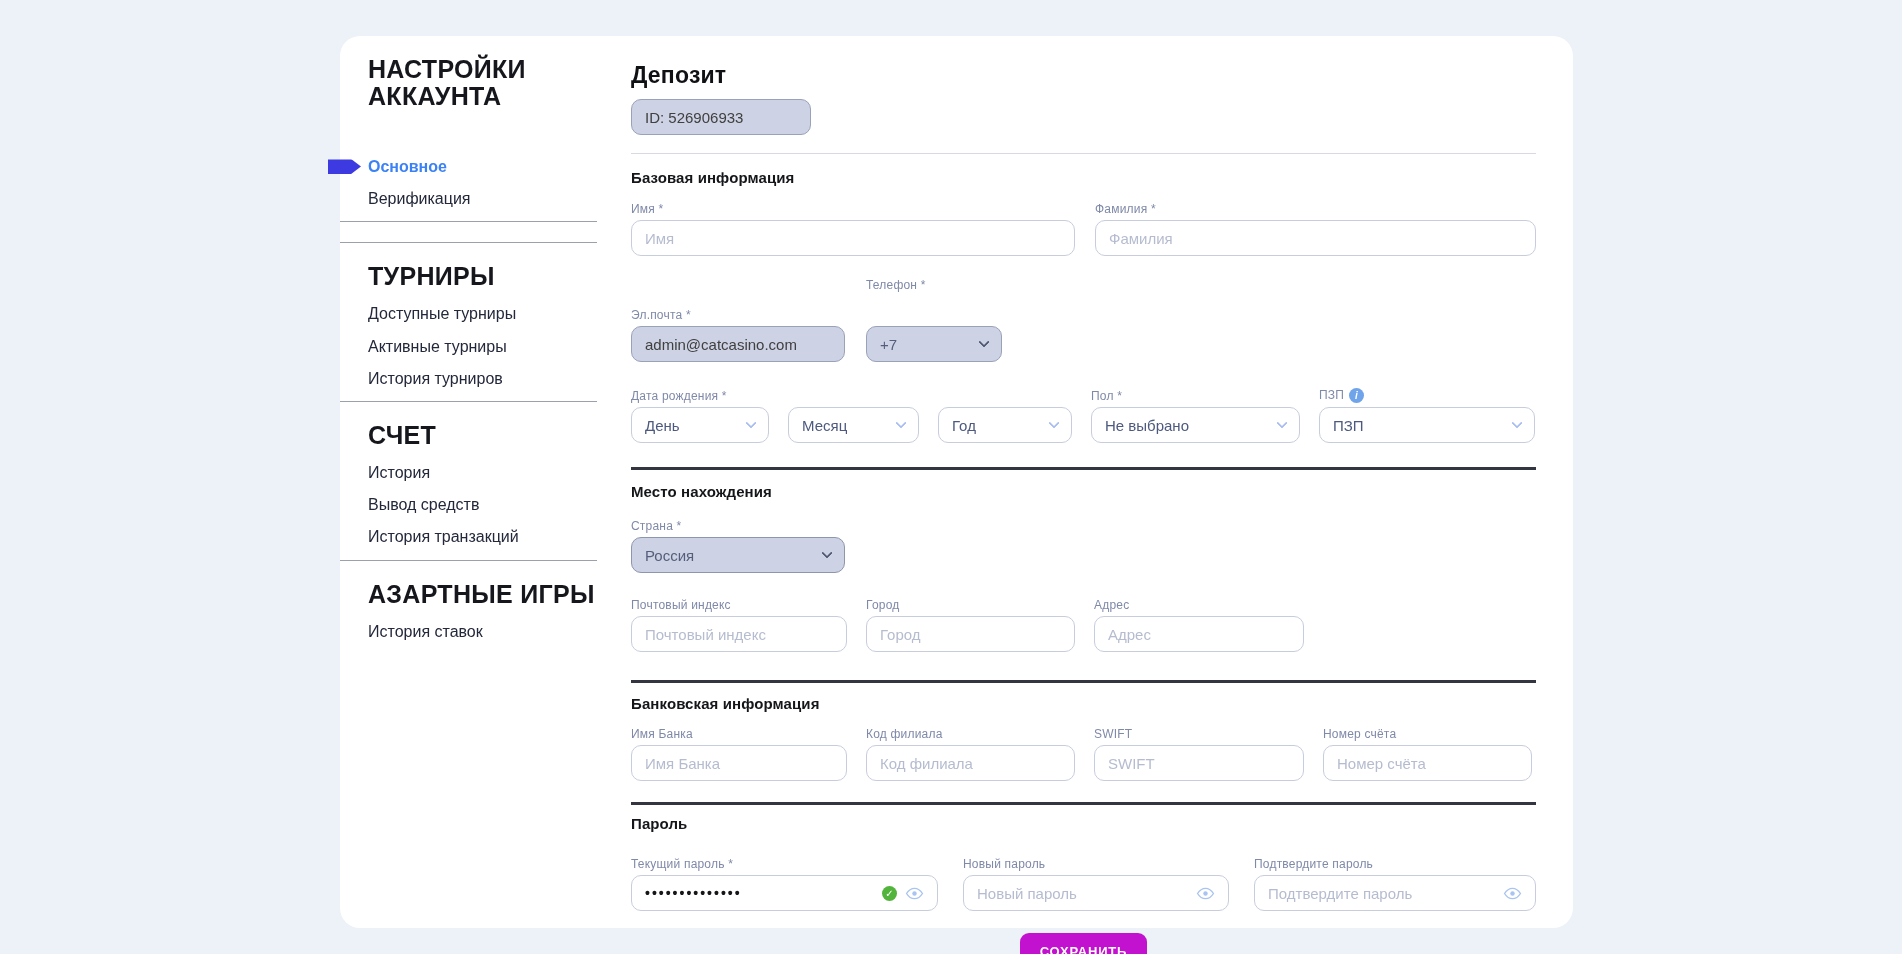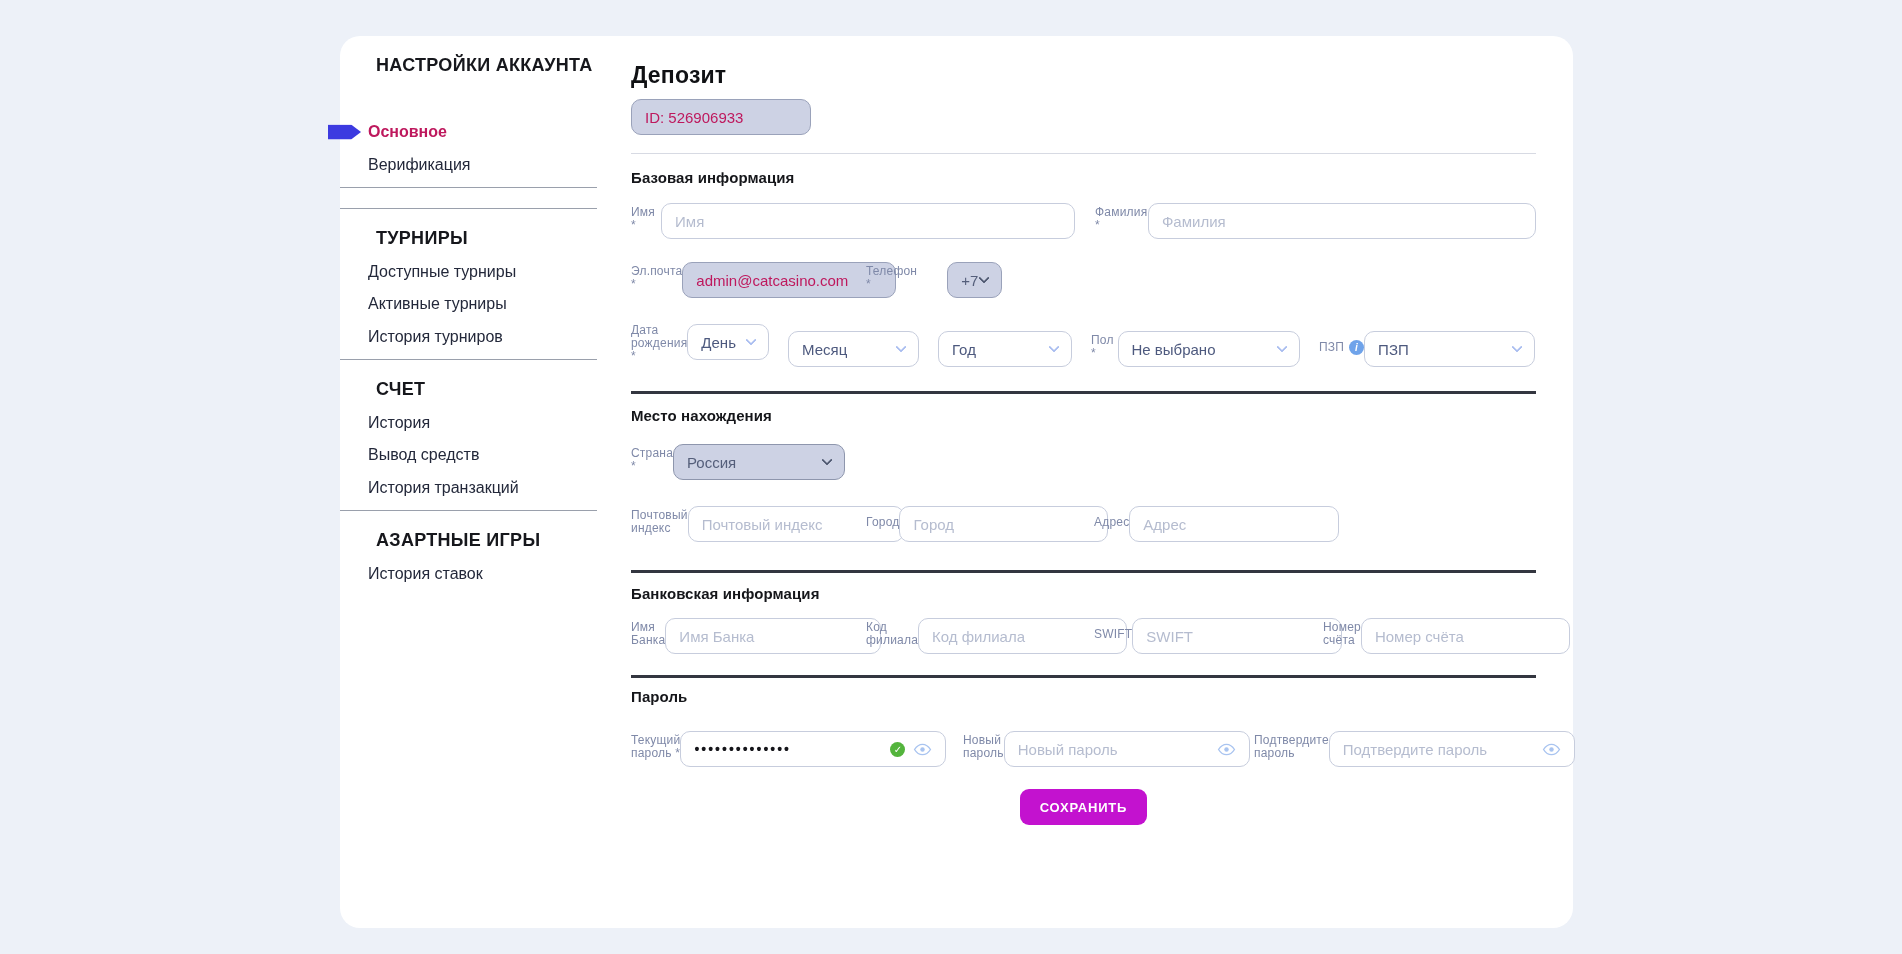--- a/index.html
+++ b/index.html
@@ -9,57 +9,57 @@
     background:#edf1f8;
   }
   .stage { position:relative; width:1902px; height:954px; background:#edf1f8; overflow:hidden; }
   .card {
     position:absolute; left:340px; top:36px; width:1233px; height:892px;
     background:#ffffff; border-radius:20px; display:flex;
   }
   
   .sidebar { width:291px; padding:20px 0 0 28px; flex:0 0 291px; }
   .nav-title {
-    font-size:18px; font-weight:800; color:#16171c; line-height:1.08;
-    letter-spacing:0.3px; margin:0 0 14px 8px; max-width:235px;
+    font-size:25px; font-weight:800; color:#16171c; line-height:1.08;
+    letter-spacing:0.3px; margin:0 0 14px 0; max-width:235px;
   }
   .nav-item {
     position:relative; font-size:16px; color:#23283a; margin-bottom:13px;
     line-height:1.2; cursor:pointer; width:fit-content;
   }
-  .nav-item.active { font-weight:700; color:#be185d;margin-top:47px; }
+  .nav-item.active { font-weight:700; color:#3b82f6;margin-top:47px; }
   .arrow-ind {
     position:absolute; left:-40px; top:50%; transform:translateY(-50%);
     width:33px; height:15px; background:#3c3ae0;
     clip-path:polygon(0 0,70% 0,100% 50%,70% 100%,0 100%);
   }
   .nav-divider { height:1px; background:#9aa0ac; width:257px; margin:8px 0 20px -28px; }
   
   .main { flex:1; padding:26px 37px 0 0; }
   .page-title { font-size:23px; font-weight:800; color:#101114; letter-spacing:0.2px; }
   .sec-h { font-size:15px; font-weight:700; color:#15161a; letter-spacing:0.1px; }
   .hr-light { height:1px; background:#d7dae3; border:none; }
   .hr-dark  { height:3px; background:#333640; border:none; }
   .frow { display:flex; align-items:flex-end; }
-  .field { display:flex; flex-direction:row; }
+  .field { display:flex; flex-direction:column; }
   .flabel {
     font-size:12px; color:#7f89a8; line-height:13px; margin-bottom:4px;
     letter-spacing:0.2px; display:flex; align-items:center; gap:5px;
   }
   .tbox {
     height:36px; border:1px solid #c7cddd; border-radius:10px; background:#fff;
     display:flex; align-items:center; padding:0 13px; width:100%;
   }
   .tbox input {
     border:none; outline:none; background:transparent; flex:1; min-width:0;
     font-family:inherit; font-size:15px; color:#424c6e;
   }
   .tbox input::placeholder { color:#b5bccf; opacity:1; }
   .tbox.filled { background:#cdd2e4; border-color:#9aa2ba; }
-  .tbox.filled input { color:#be185d; }
+  .tbox.filled input { color:#404040; }
   .selval { font-size:15px; color:#4d597e; flex:1; white-space:nowrap; overflow:hidden; }
   .tbox.filled .selval { color:#545e7a; }
   .chev {
     width:8px; height:8px; border-right:2px solid #a9bdf0; border-bottom:2px solid #a9bdf0;
     transform:rotate(45deg); margin-top:-5px; border-radius:1px; flex:0 0 auto;
   }
   .chev.dark { border-color:#4e5870; }
   .info-icon {
     width:15px; height:15px; border-radius:50%; background:#6fa3ea; color:#fff;
     font-size:10px; font-weight:700; display:inline-flex; align-items:center;

